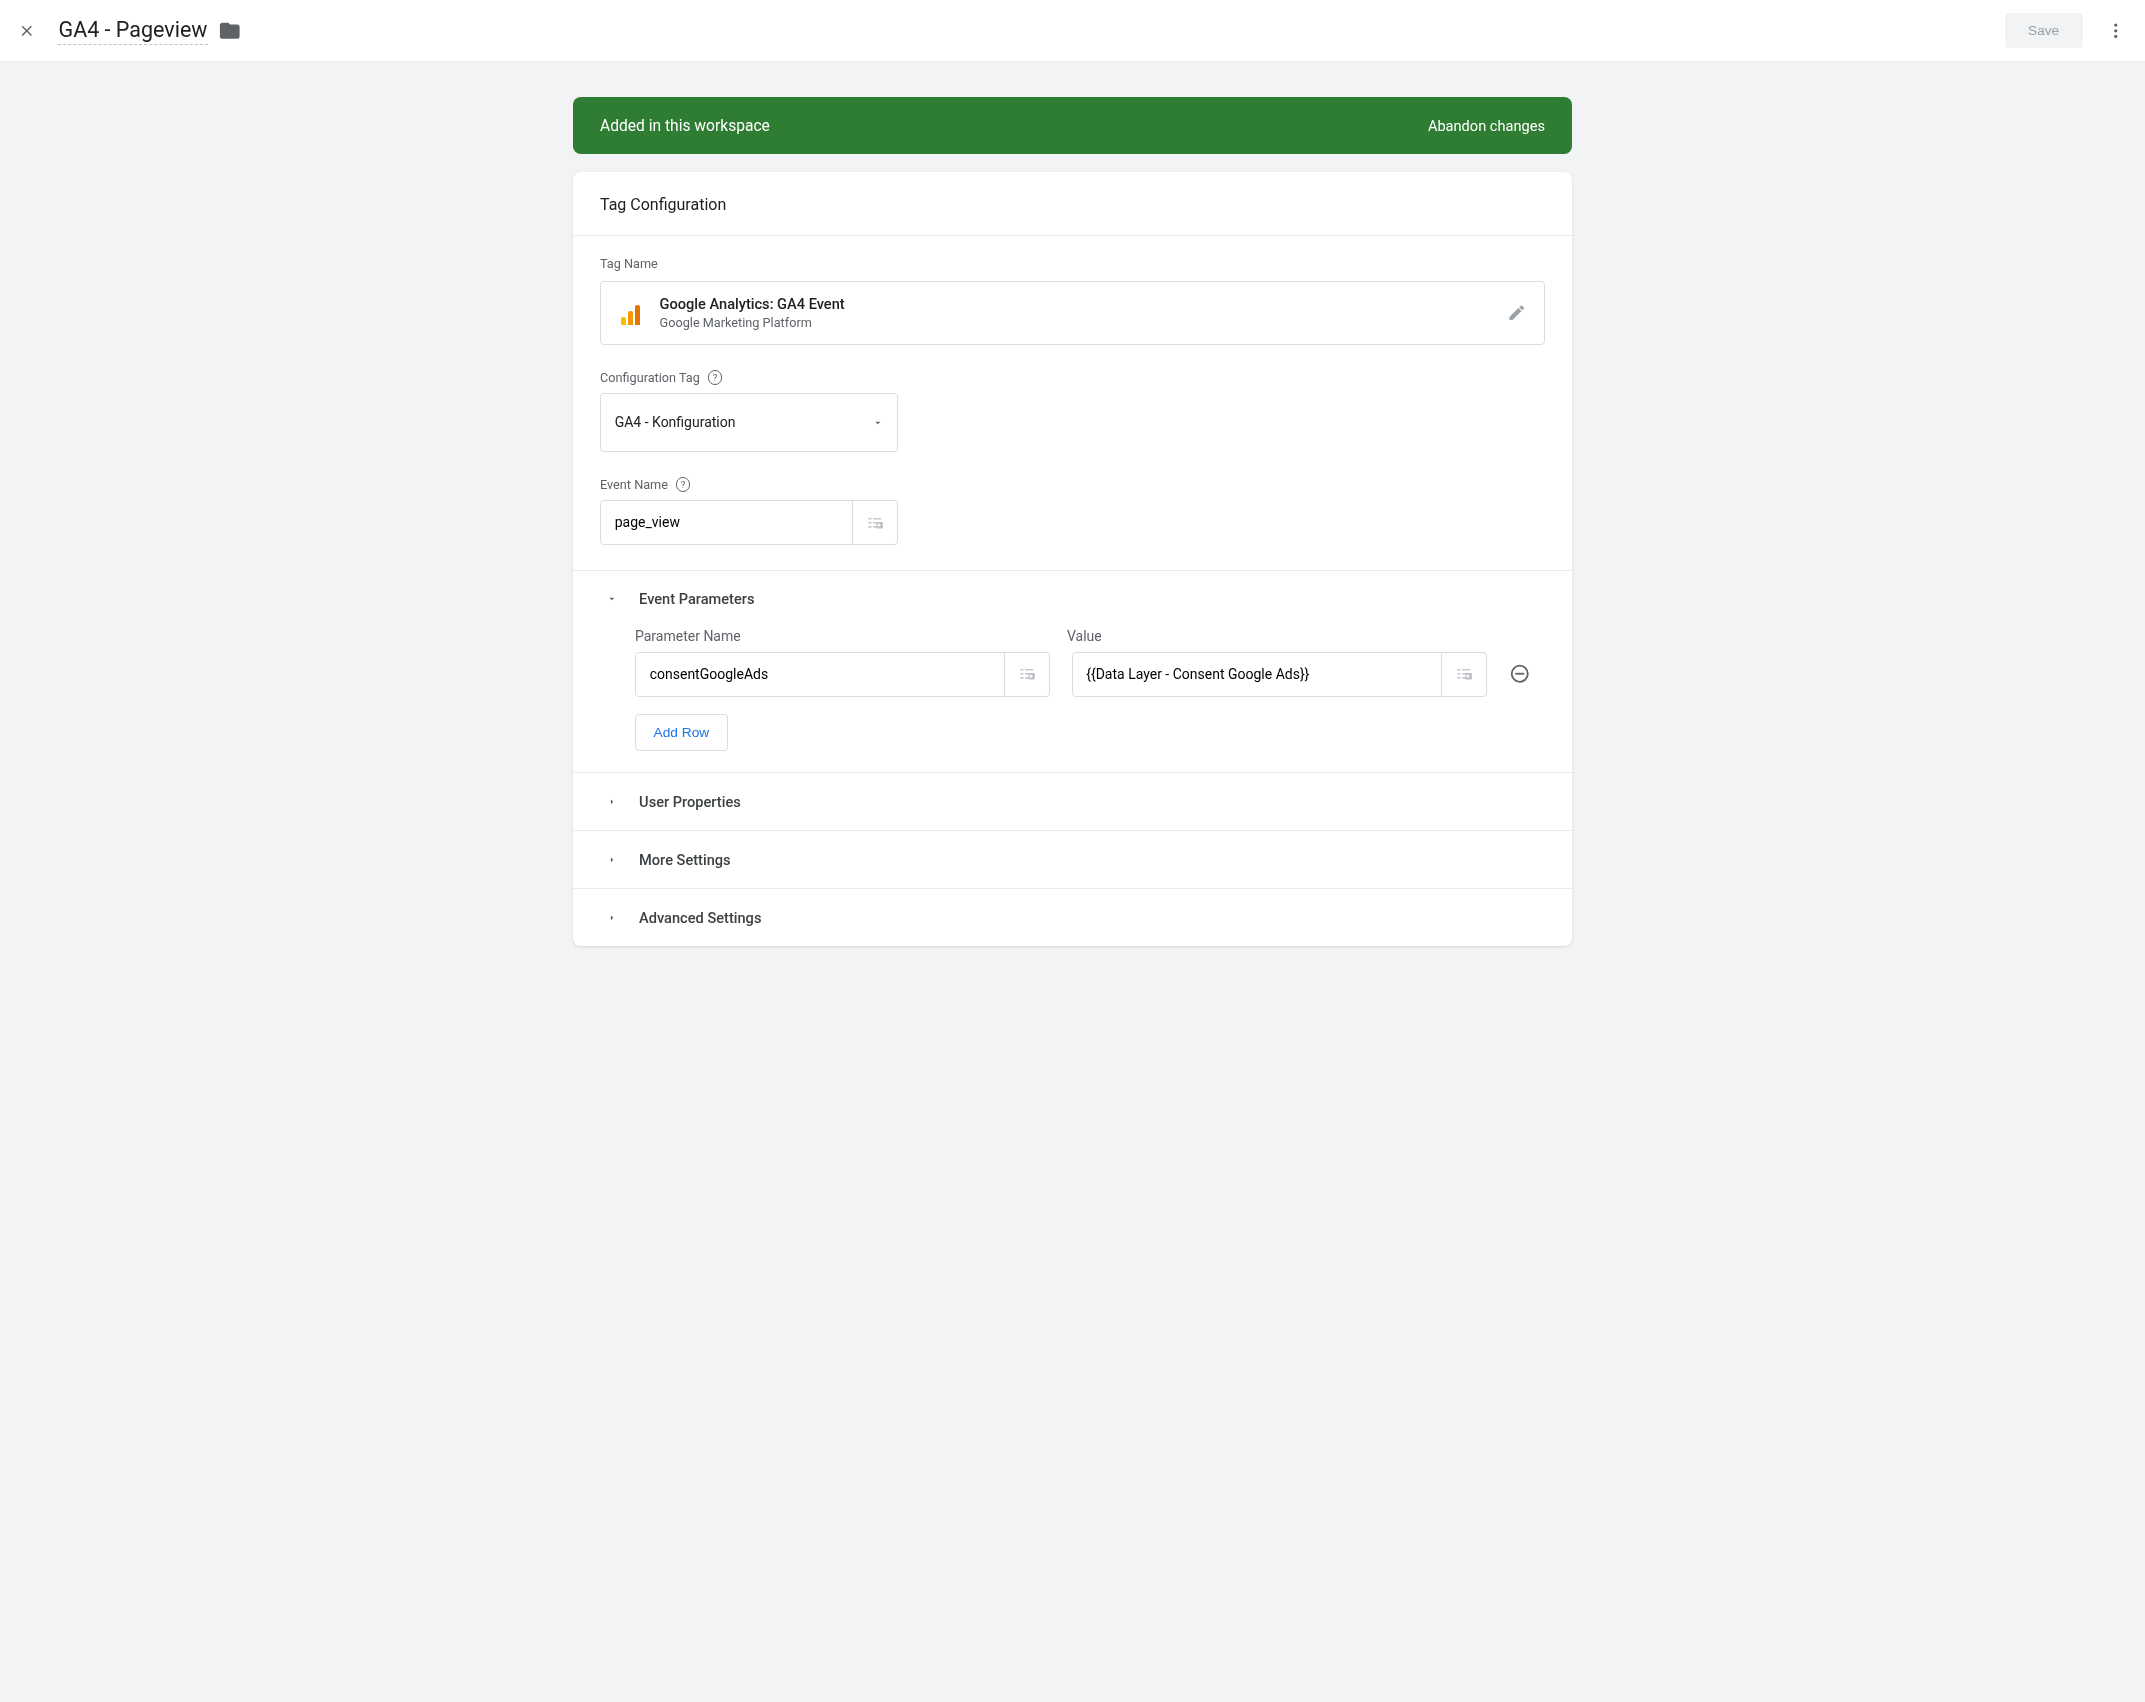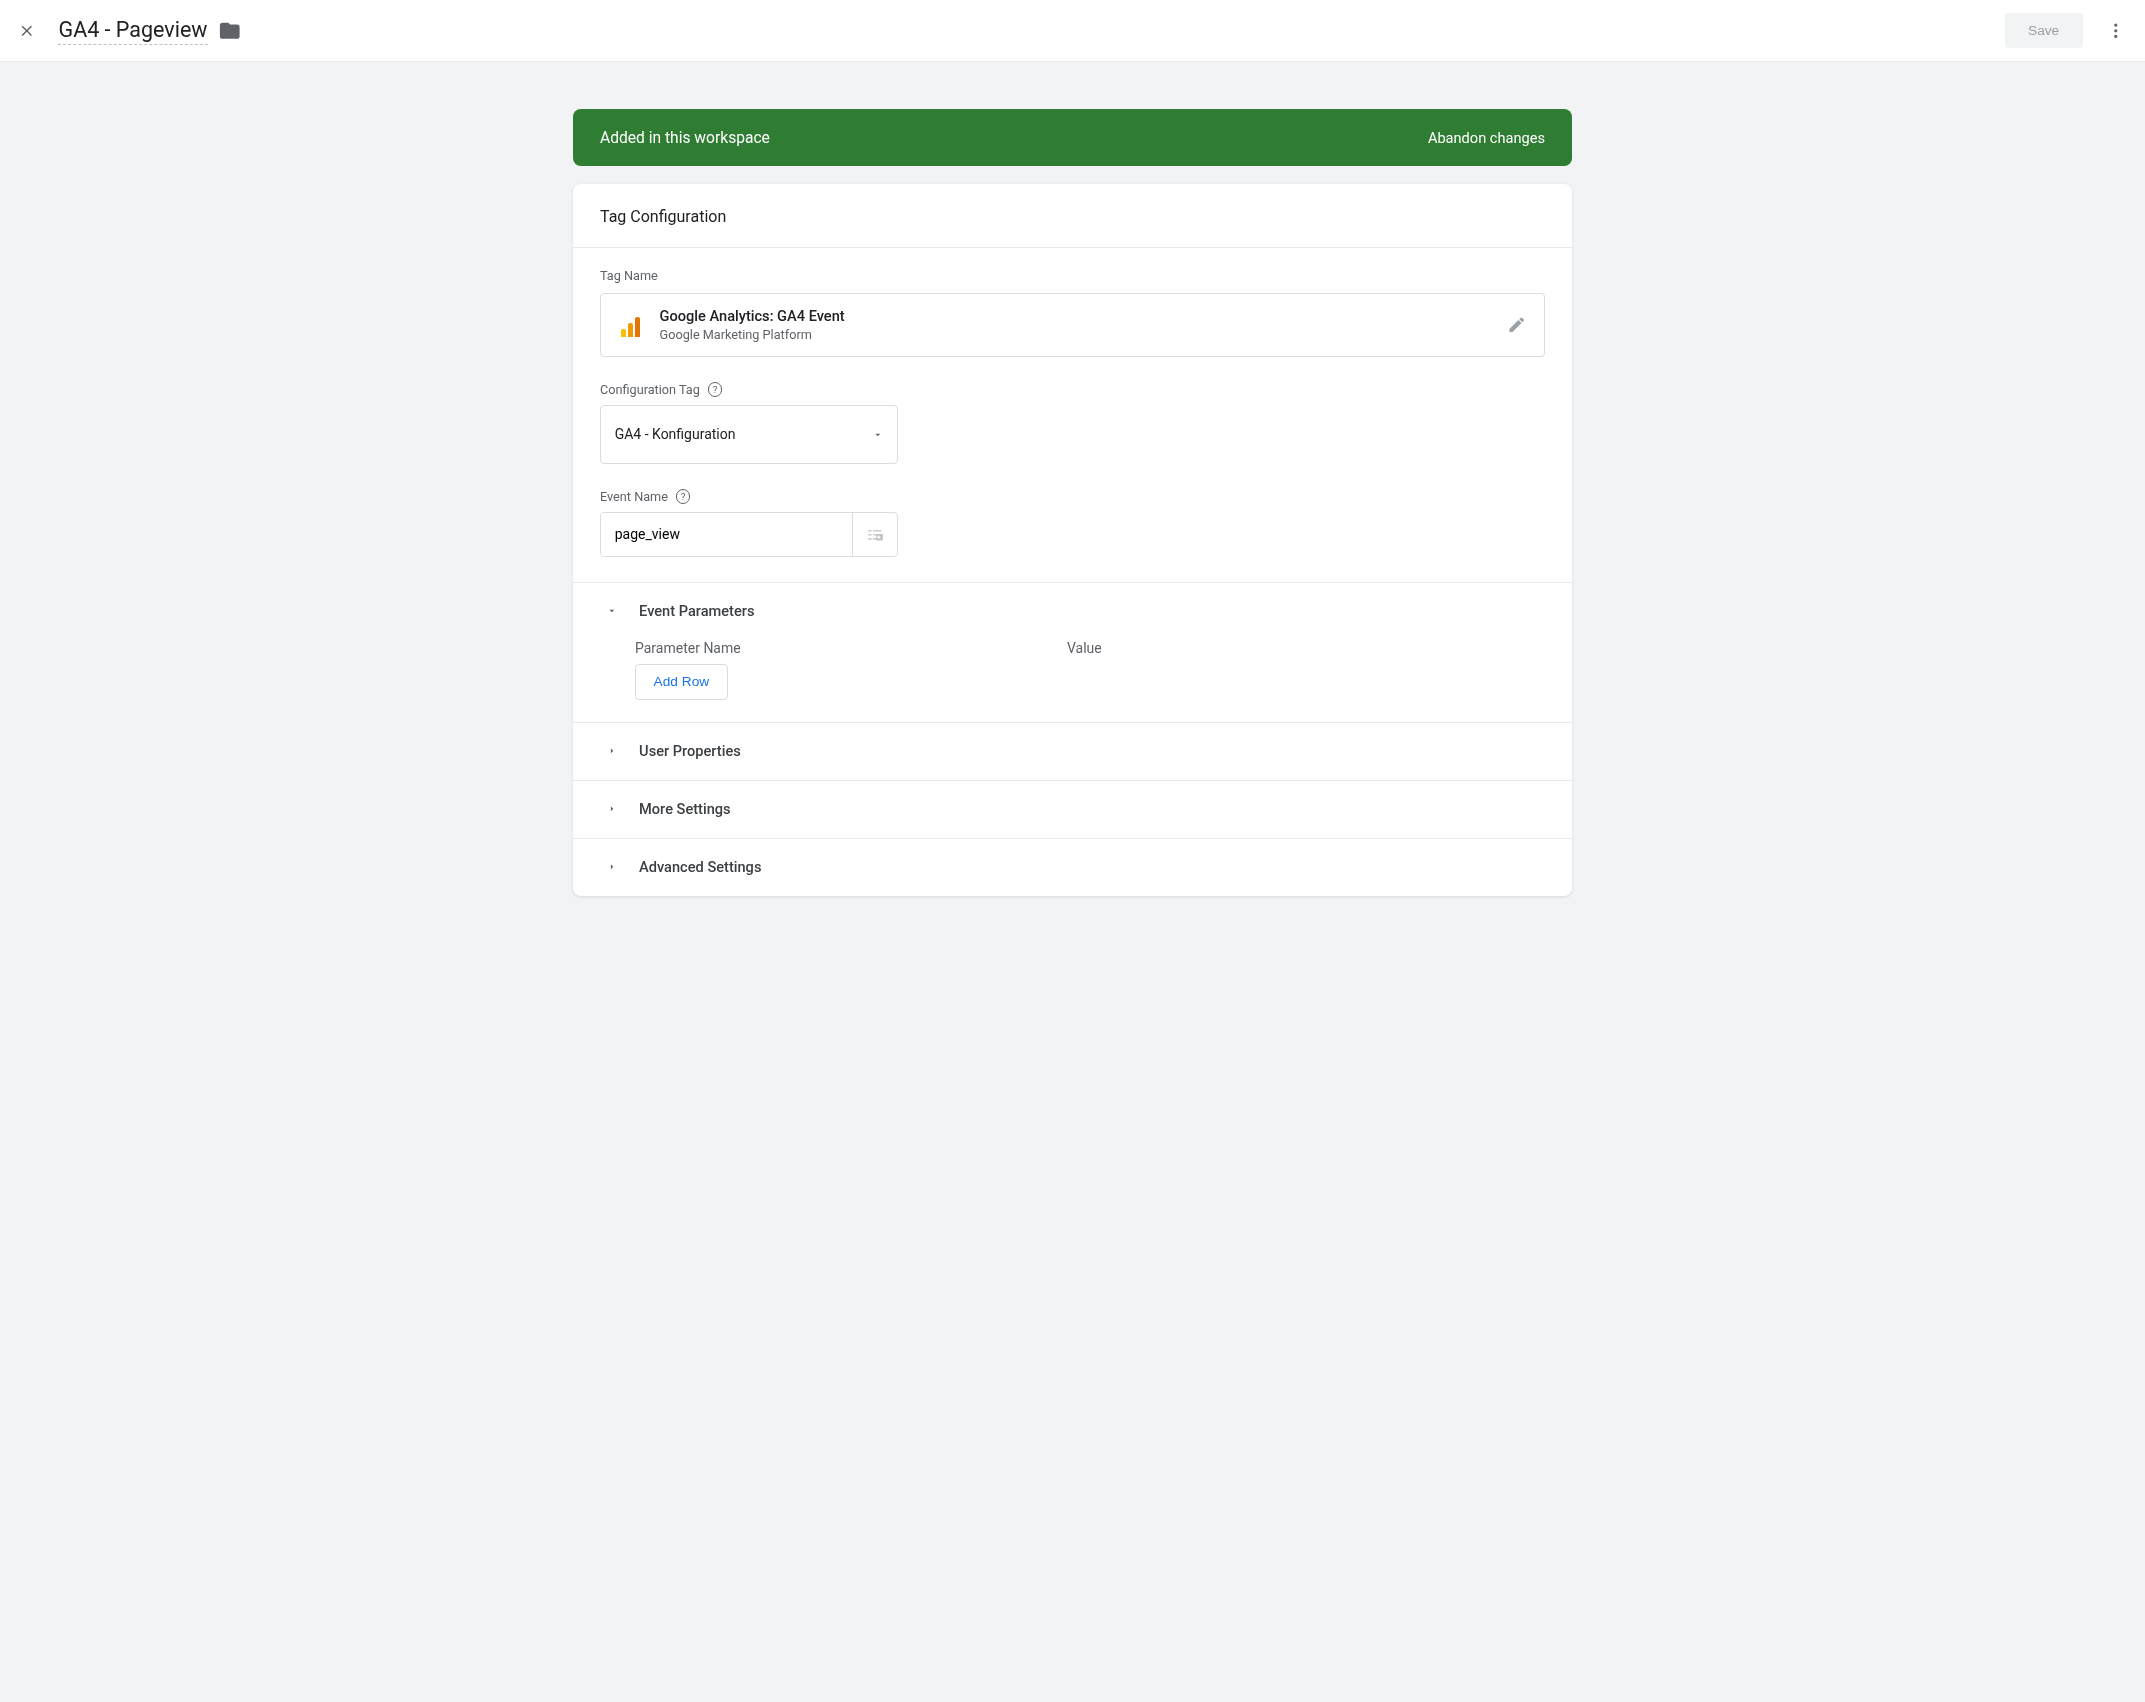--- a/index.html
+++ b/index.html
@@ -45,21 +45,21 @@
     padding: 9.8px 23.4px;
     border-radius: 3.9px;
     font-size: 13.7px;
     color: #9aa0a6;
     cursor: default;
   }
   .more-btn { color: #5f6368; cursor: pointer; padding: 3.9px; }
 
   .content {
     max-width: 999px;
-    margin: 39px auto 0;
+    margin: 27px auto 0;
     padding: 8px 0 29px;
   }
   .banner {
     background: #2e7d32;
     color: #fff;
     border-radius: 7.8px;
     padding: 19.5px 27px;
     display: flex;
     align-items: center;
     justify-content: space-between;
@@ -304,20 +304,48 @@
             </svg>
         </span>
         <span class="section-label">Event Parameters</span>
       </div>
 
       <div class="params-area">
         <div class="param-headers">
           <div class="param-col">Parameter Name</div>
           <div class="param-col">Value</div>
         </div>
+        <div class="param-row">
+          <div class="param-input">
+            <input type="text" value="consentGoogleAds" style="">
+            <div class="var-btn">
+              <svg width="19.5" height="19.5" viewBox="0 0 24 24">
+                  <path fill="currentColor" d="M4 8h4V6H4v2zm6 0h10V6H10v2zM4 13h4v-2H4v2zm6 0h10v-2H10v2zM4 18h4v-2H4v2zm6 0h10v-2H10v2z" opacity="0.55"></path>
+                  <rect x="14" y="11" width="8" height="8" rx="1" fill="#bdc1c6"></rect>
+                  <path d="M17 13v4M15 15h4" stroke="#fff" stroke-width="1.6"></path>
+                </svg>
+            </div>
+          </div>
+          <div class="param-input">
+            <input type="text" value="{{Data Layer - Consent Google Ads}}" style="">
+            <div class="var-btn">
+              <svg width="19.5" height="19.5" viewBox="0 0 24 24">
+                  <path fill="currentColor" d="M4 8h4V6H4v2zm6 0h10V6H10v2zM4 13h4v-2H4v2zm6 0h10v-2H10v2zM4 18h4v-2H4v2zm6 0h10v-2H10v2z" opacity="0.55"></path>
+                  <rect x="14" y="11" width="8" height="8" rx="1" fill="#bdc1c6"></rect>
+                  <path d="M17 13v4M15 15h4" stroke="#fff" stroke-width="1.6"></path>
+                </svg>
+            </div>
+          </div>
+          <div class="remove-btn">
+            <svg width="21.5" height="21.5" viewBox="0 0 24 24">
+                <circle cx="12" cy="12" r="9" fill="none" stroke="currentColor" stroke-width="2"></circle>
+                <line x1="7" y1="12" x2="17" y2="12" stroke="currentColor" stroke-width="2"></line>
+              </svg>
+          </div>
+        </div>
         <button class="add-row-btn">Add Row</button>
       </div>
 
       <div class="divider"></div>
 
       <div class="section-row section-clickable">
         <span class="chevron">
           <svg width="13.7" height="13.7" viewBox="0 0 24 24">
               <path fill="currentColor" d="M10 17l5-5-5-5v10z"></path>
             </svg>

